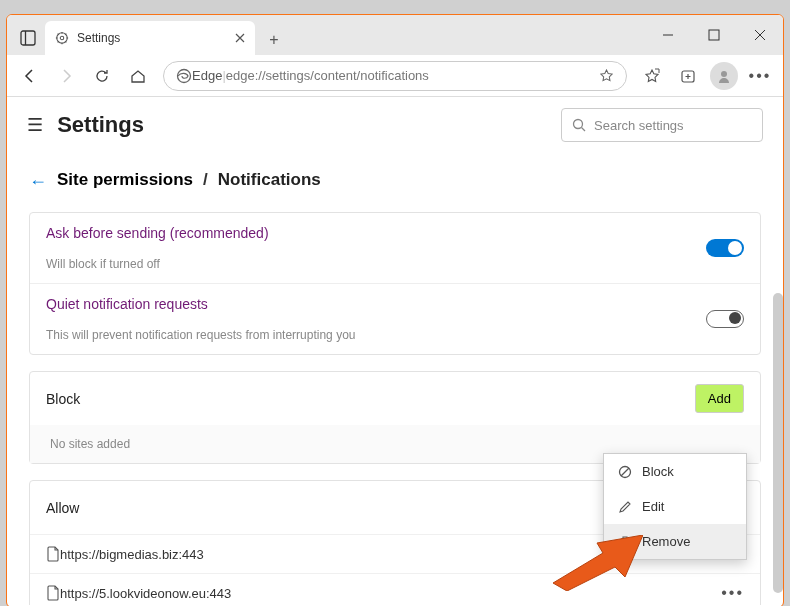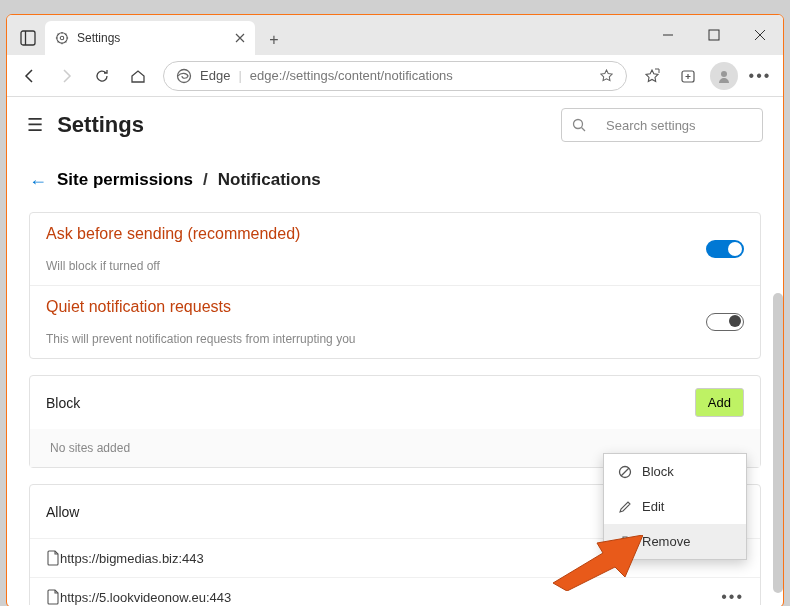--- a/index.html
+++ b/index.html
@@ -13,44 +13,44 @@
 .tab { background: #fff; border-radius: 6px 6px 0 0; height: 34px; min-width: 210px; display: flex; align-items: center; padding: 0 10px; gap: 8px; margin-top: 6px; font-size: 12px; color: #333; }
 .tab .label { flex: 1; }
 .new-tab { width: 30px; height: 30px; display: flex; align-items: center; justify-content: center; font-size: 16px; color: #555; margin: 6px 0 0 4px; }
 .win-controls { margin-left: auto; display: flex; }
 .win-controls div { width: 46px; height: 40px; display: flex; align-items: center; justify-content: center; color: #333; }
 
 
 .toolbar { height: 42px; background: #fff; border-bottom: 1px solid #ddd; display: flex; align-items: center; padding: 0 6px; gap: 2px; }
 .tool-btn { width: 34px; height: 34px; display: flex; align-items: center; justify-content: center; color: #555; border-radius: 4px; }
 .tool-btn.disabled { color: #bbb; }
-.addressbar { flex: 1; height: 30px; background: #fff; border: 1px solid #ccc; border-radius: 15px; display: flex; align-items: center; padding: 0 12px; gap: 8px; font-size: 13px; color: #666; margin: 6px 6px; }
+.addressbar { flex: 1; height: 30px; background: #fff; border: 1px solid #ccc; border-radius: 15px; display: flex; align-items: center; padding: 0 12px; gap: 0; font-size: 13px; color: #666; margin: 6px 6px; }
 .addressbar .sep { color: #ccc; }
 .addressbar .url { flex: 1; color: #777; }
 .avatar { width: 28px; height: 28px; border-radius: 50%; background: #ddd; display: flex; align-items: center; justify-content: center; }
 
 
 .settings-header { height: 56px; display: flex; align-items: center; padding: 0 20px; gap: 14px; }
 .hamburger { font-size: 18px; color: #333; }
 .settings-title { font-size: 22px; font-weight: 600; color: #222; flex: 1; }
-.search-box { width: 202px; height: 34px; border: 1px solid #ccc; border-radius: 4px; display: flex; align-items: center; padding: 0 10px; gap: 20px; color: #888; font-size: 13px; }
+.search-box { width: 202px; height: 34px; border: 1px solid #ccc; border-radius: 4px; display: flex; align-items: center; padding: 0 10px; gap: 8px; color: #888; font-size: 13px; }
 
 
 .content { position: relative; padding: 6px 22px 0 22px; height: calc(100% - 140px); overflow: hidden; }
 .breadcrumb { display: flex; align-items: center; gap: 10px; font-size: 17px; margin: 10px 0 22px 0; }
 .breadcrumb .back { color: #0078d4; font-size: 18px; }
 .breadcrumb .link { color: #000000; font-weight: 600; }
 .breadcrumb .slash { color: #333; font-weight: 600; }
 .breadcrumb .current { color: #222; font-weight: 600; }
 
 .card { border: 1px solid #e2e2e2; border-radius: 4px; margin-bottom: 16px; }
 .setting-row { padding: 12px 16px; display: flex; align-items: center; }
 .setting-row + .setting-row { border-top: 1px solid #eee; }
 .setting-text { flex: 1; }
-.setting-title { font-size: 16px; color: #c2410c; }
+.setting-title { font-size: 14px; color: #701a75; }
 .setting-desc { font-size: 12px; color: #888; margin-top: 16px; }
 .toggle { width: 38px; height: 18px; border-radius: 10px; position: relative; }
 .toggle.on { background: #0078d4; }
 .toggle.on::after { content:''; position:absolute; right:2px; top:2px; width:14px; height:14px; background:#fff; border-radius:50%; }
 .toggle.off { background: #fff; border: 1px solid #666; }
 .toggle.off::after { content:''; position:absolute; right:2px; top:1px; width:12px; height:12px; background:#444; border-radius:50%; }
 
 .section-head { padding: 12px 16px; display: flex; align-items: center; }
 .section-head .label { flex: 1; font-size: 14px; color: #222; }
 .add-btn { border: 1px solid #ccc; border-radius: 3px; padding: 6px 12px; font-size: 13px; background: #bef264; }

